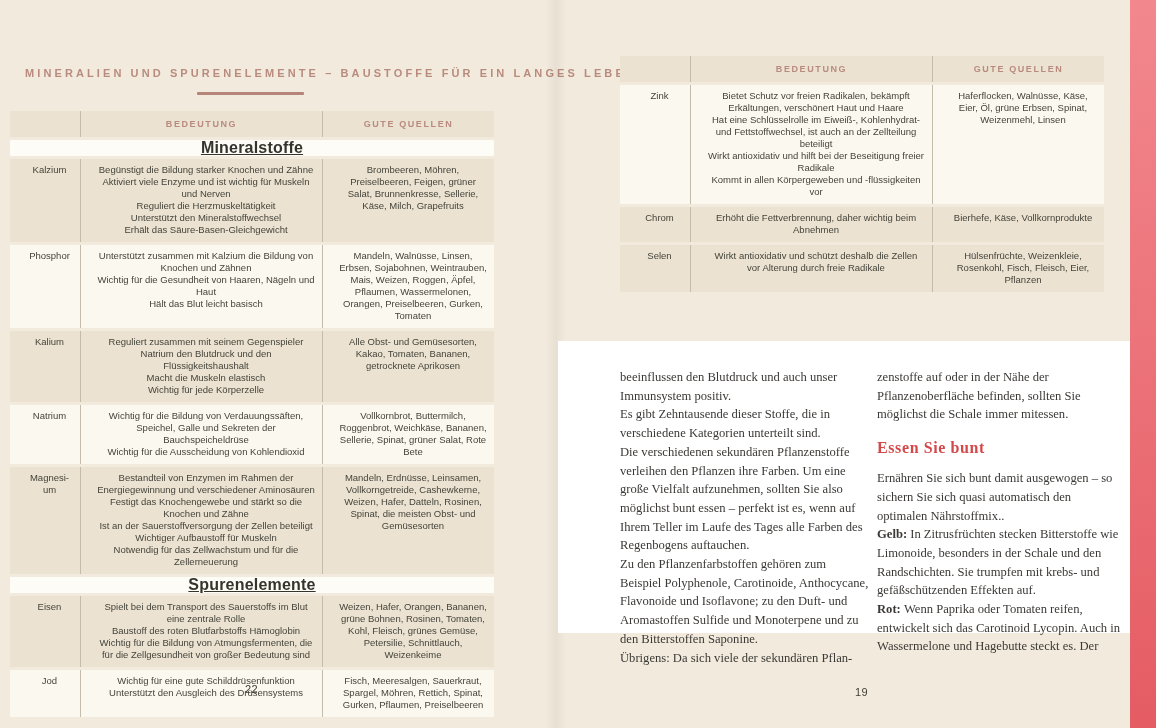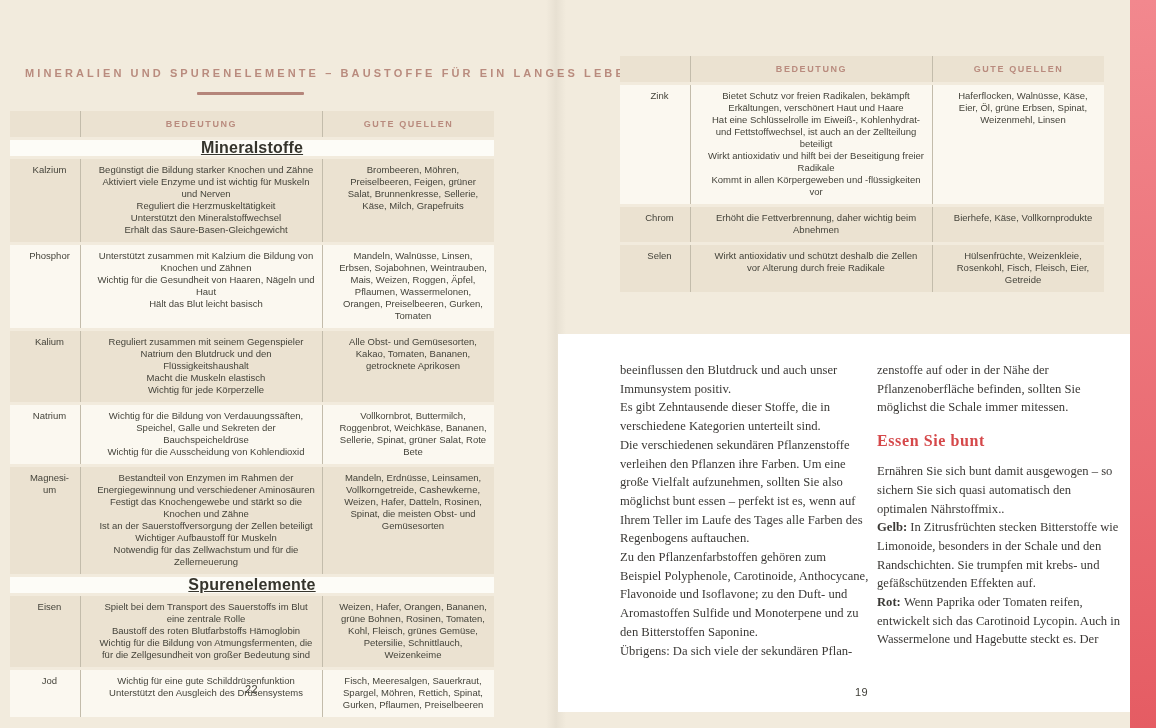--- a/index.html
+++ b/index.html
@@ -51,21 +51,21 @@
   .mineral-table tr.band td{
     background:var(--band-background,#fdfcf7); border-left:none;
     font-weight:700; font-size:16px; color:#35342c; padding:2px 4px; letter-spacing:0.2px;text-decoration:underline;
   }
   .page-number{
     position:absolute; font-size:11px; color:#3f3e37; letter-spacing:0.5px;
   }
   .page-number.left{left:245px; top:683px;}
   .page-number.right{left:855px; top:686px;}
   .content-panel{
-    position:absolute; left:558px; top:334px; width:572px; height:378px;
+    position:absolute; left:558px; top:341px; width:572px; height:292px;
     background:var(--content-white,#ffffff);
     text-decoration:underline;
   }
   .article-col{
     position:absolute; top:27px;
     font-family:"Liberation Serif", serif;
     font-size:12.6px; line-height:18.7px; color:var(--body-text,#3b3936);
   }
   .article-col.col-a{left:62px; width:250px;}
   .article-col.col-b{left:319px; width:246px;}
@@ -184,21 +184,21 @@
           <td class="src">Haferflocken, Walnüsse, Käse, Eier, Öl, grüne Erbsen, Spinat, Weizenmehl, Linsen</td>
         </tr>
         <tr class="dark">
           <td class="name">Chrom</td>
           <td class="mid">Erhöht die Fettverbrennung, daher wichtig beim Abnehmen</td>
           <td class="src">Bierhefe, Käse, Vollkornprodukte</td>
         </tr>
         <tr class="dark">
           <td class="name">Selen</td>
           <td class="mid">Wirkt antioxidativ und schützt deshalb die Zellen vor Alterung durch freie Radikale</td>
-          <td class="src">Hülsenfrüchte, Weizenkleie, Rosenkohl, Fisch, Fleisch, Eier, Getreide</td>
+          <td class="src">Hülsenfrüchte, Weizenkleie, Rosenkohl, Fisch, Fleisch, Eier, Pflanzen</td>
         </tr>
       </tbody>
   </table>
 
   <div class="content-panel">
     <div class="article-col col-a" id="article-col-left">
         <p>beeinflussen den Blutdruck und auch unser Immunsystem positiv.</p>
         <p>Es gibt Zehntausende dieser Stoffe, die in verschiedene Kategorien unterteilt sind.</p>
         <p>Die verschiedenen sekundären Pflanzenstoffe verleihen den Pflanzen ihre Farben. Um eine große Vielfalt aufzunehmen, sollten Sie also möglichst bunt essen – perfekt ist es, wenn auf Ihrem Teller im Laufe des Tages alle Farben des Regenbogens auftauchen.</p>
         <p>Zu den Pflanzenfarbstoffen gehören zum Beispiel Polyphenole, Carotinoide, Anthocycane, Flavonoide und Isoflavone; zu den Duft- und Aromastoffen Sulfide und Monoterpene und zu den Bitterstoffen Saponine.</p>

